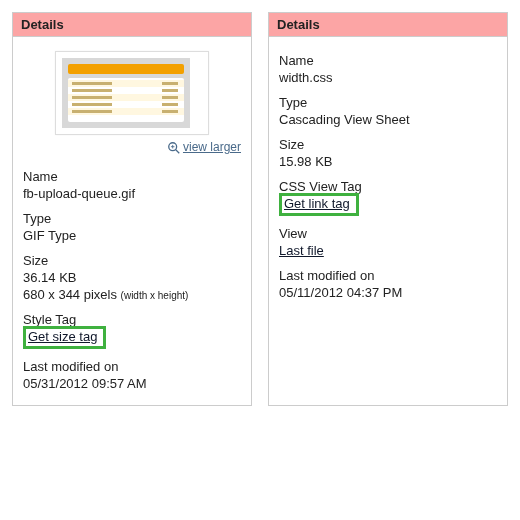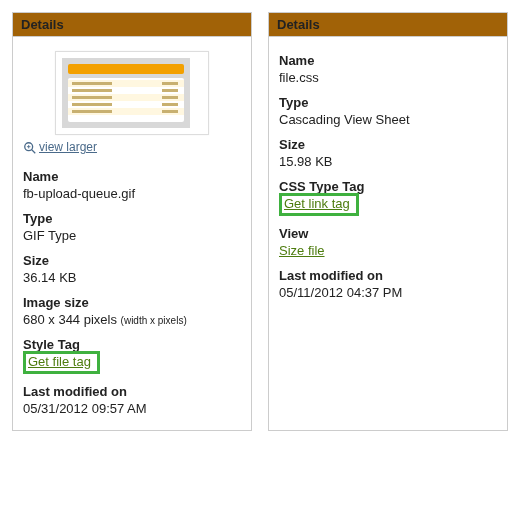--- a/index.html
+++ b/index.html
@@ -13,21 +13,21 @@
     gap: 16px;
     width: 520px;
     box-sizing: border-box;
   }
   .panel {
     width: 238px;
     border: 1px solid #ccc;
     background: #fff;
   }
   .panel-header {
-    background: #a16207;
+    background: #fca5a5;
     border-bottom: 1px solid #ccc;
     padding: 4px 8px;
     font-weight: bold;
     font-size: 13px;
   }
   .panel-body {
     padding: 10px 10px 14px 10px;
   }
   .thumb-frame {
     width: 140px;
@@ -36,47 +36,47 @@
     background: #fff;
     margin: 4px auto 4px auto;
     box-shadow: 0 0 2px rgba(0,0,0,0.05);
   }
   .thumb {
     display: block;
     width: 128px;
     height: 70px;
   }
   .view-larger {
-    text-align: left;
+    text-align: right;
     margin: 4px 0 14px 0;
   }
   .view-larger a {
     color: #4a6a8a;
     text-decoration: underline;
     font-size: 12px;
   }
   .mag-icon {
     display:inline-block;
     width:14px; height:14px;
     vertical-align: middle;
     margin-right: 2px;
   }
   .field-label {
-    font-weight: bold;
+    font-weight: normal;
     margin-top: 10px;
   }
   .field-label:first-child { margin-top: 0; }
   .field-value {
     margin-top: 2px;
   }
   .dim-note {
     font-size: 10px;
   }
   a.link {
-    color: #4d7c0f;
+    color: #0f172a;
     text-decoration: underline;
   }
   .highlight-box {
     border: 3px solid #3fb13f;
     padding: 0 6px 2px 2px;
     display: inline-block;
     margin-top: -4px;
     position: relative;
   }
   .clipped-top {
@@ -122,61 +122,60 @@
 
     <div class="field-label">Name</div>
     <div class="field-value">fb-upload-queue.gif</div>
 
     <div class="field-label">Type</div>
     <div class="field-value">GIF Type</div>
 
     <div class="field-label">Size</div>
     <div class="field-value">36.14 KB</div>
 
-    <div class="field-label">Image size</div>
     <div class="field-value">
       <span>680 x 344 pixels</span>
-      <span class="dim-note">(width x pixels)</span>
+      <span class="dim-note">(width x height)</span>
     </div>
 
     <div class="field-label">Style Tag</div>
     <div class="field-value clipped-top">
       <span class="highlight-box">
-        <a href="#" class="link">Get file tag</a>
+        <a href="#" class="link">Get size tag</a>
       </span>
     </div>
 
     <div class="field-label">Last modified on</div>
     <div class="field-value">05/31/2012 09:57 AM</div>
 
   </div>
 </div>
 
 <div class="panel">
   <div class="panel-header">Details</div>
   <div class="panel-body">
 
     <div class="field-label" style="margin-top:6px">Name</div>
-    <div class="field-value">file.css</div>
+    <div class="field-value">width.css</div>
 
     <div class="field-label">Type</div>
     <div class="field-value">Cascading View Sheet</div>
 
     <div class="field-label">Size</div>
     <div class="field-value">15.98 KB</div>
 
-    <div class="field-label">CSS Type Tag</div>
+    <div class="field-label">CSS View Tag</div>
     <div class="field-value clipped-top">
       <span class="highlight-box">
         <a href="#" class="link">Get link tag</a>
       </span>
     </div>
 
     <div class="field-label">View</div>
     <div class="field-value">
-      <a href="#" class="link">Size file</a>
+      <a href="#" class="link">Last file</a>
     </div>
 
     <div class="field-label">Last modified on</div>
     <div class="field-value">05/11/2012 04:37 PM</div>
 
   </div>
 </div>
 
 </body></html>

